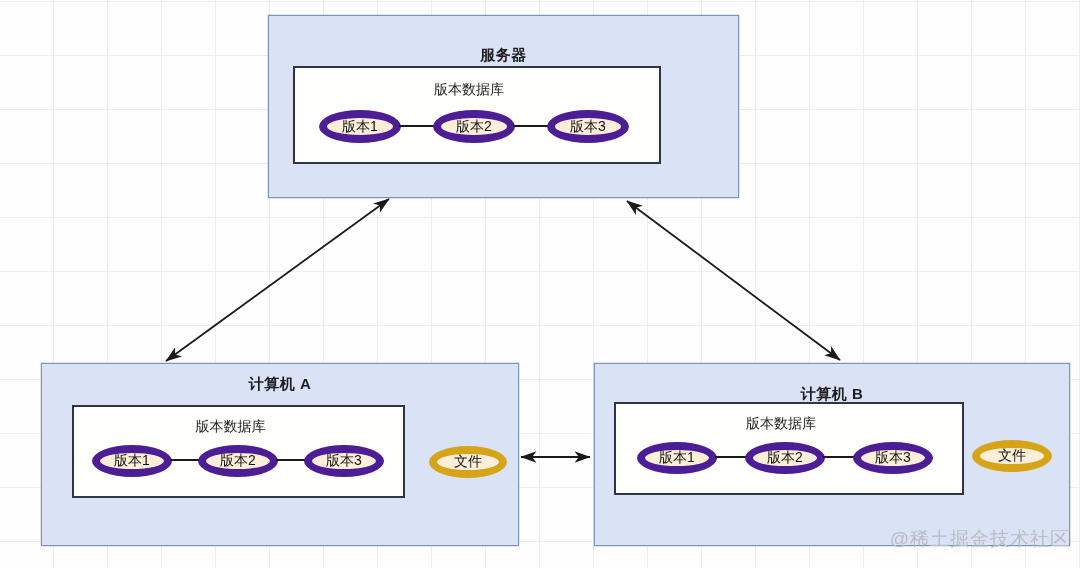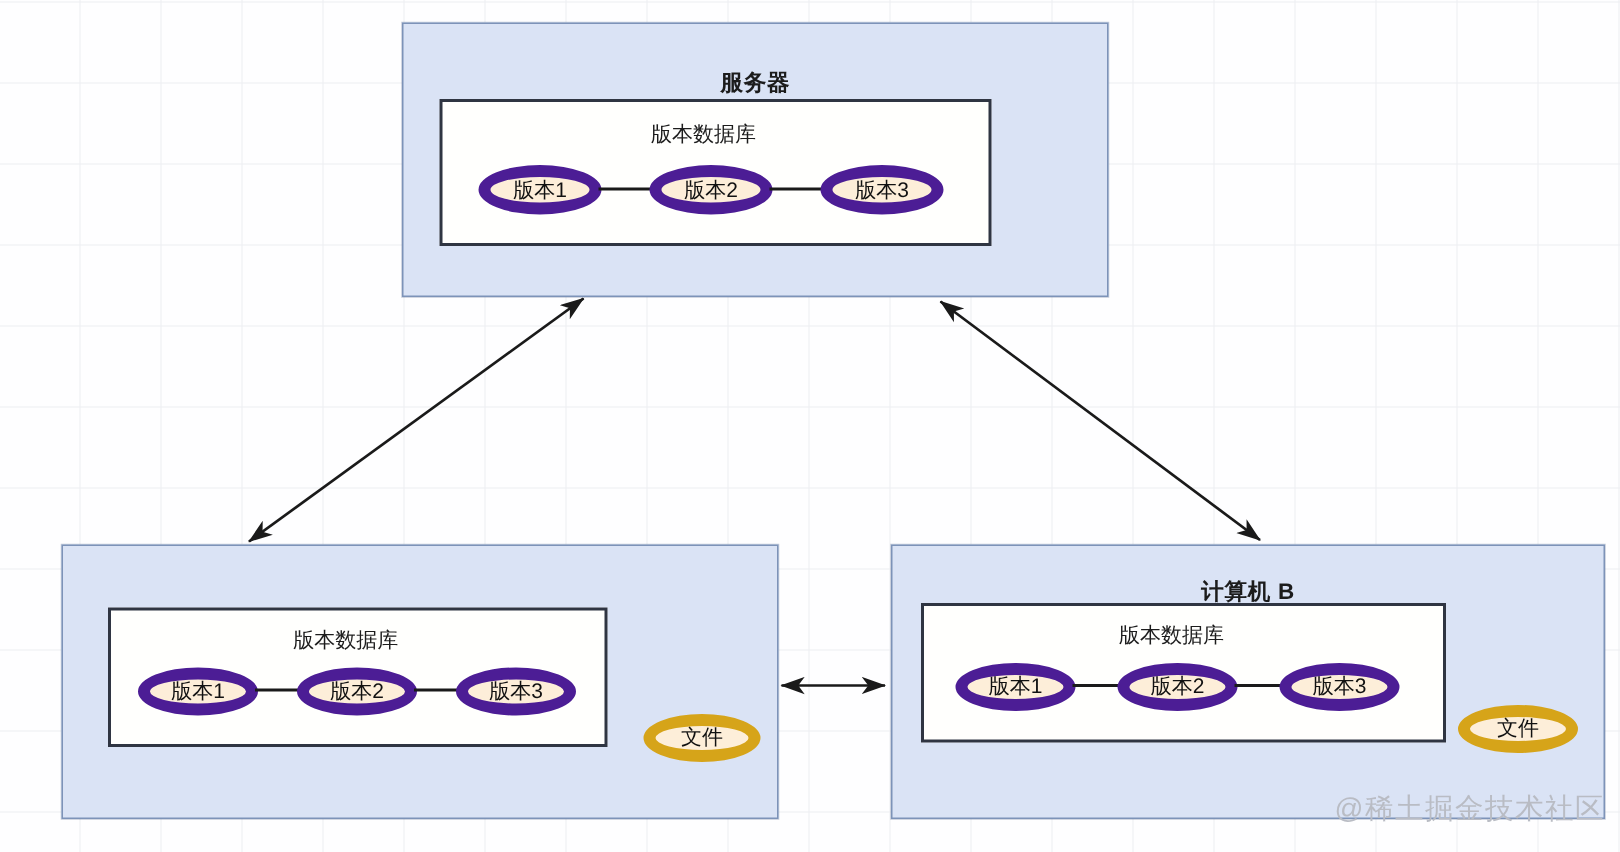--- a/index.html
+++ b/index.html
@@ -76,21 +76,20 @@
     display: flex;
     align-items: center;
     justify-content: center;
     font-size: 14px;
     color: #111111;
     white-space: nowrap;
   }
   .pill.file {
     background: #fdeed9;
     border-color: #d6a419;
-    margin-top: 30px;
   }
 
   
   .chain {
     position: absolute;
     height: 2px;
     background: #1a1a1a;
   }
 
   .watermark {
@@ -137,20 +136,21 @@
 
       <div class="pill" style="left:24px; top:42px; width:82px; height:33px;">版本1</div>
       <div class="chain" style="left:104px; top:57px; width:36px;"></div>
       <div class="pill" style="left:138px; top:42px; width:82px; height:33px;">版本2</div>
       <div class="chain" style="left:218px; top:57px; width:36px;"></div>
       <div class="pill" style="left:252px; top:42px; width:82px; height:33px;">版本3</div>
     </div>
   </div>
 
   <div class="node-box" style="left:41px; top:363px; width:478px; height:183px;">
+    <div class="node-title" style="top:11px;">计算机 A</div>
 
     <div class="db-box" style="left:30px; top:41px; width:333px; height:93px;">
       <div class="db-title" style="top:11px;">版本数据库</div>
 
       <div class="pill" style="left:18px; top:38px; width:80px; height:32px;">版本1</div>
       <div class="chain" style="left:96px; top:52px; width:30px;"></div>
       <div class="pill" style="left:124px; top:38px; width:80px; height:32px;">版本2</div>
       <div class="chain" style="left:202px; top:52px; width:30px;"></div>
       <div class="pill" style="left:230px; top:38px; width:80px; height:32px;">版本3</div>
     </div>

